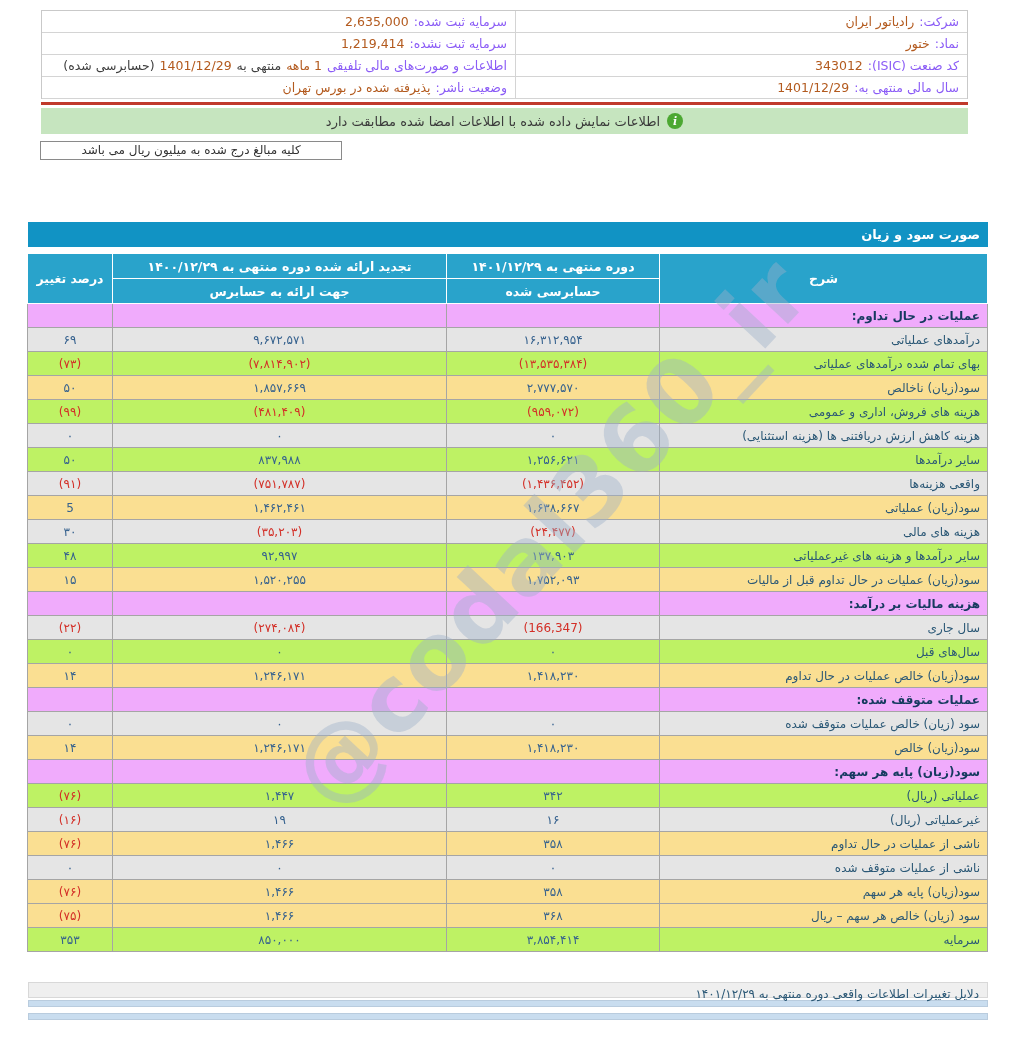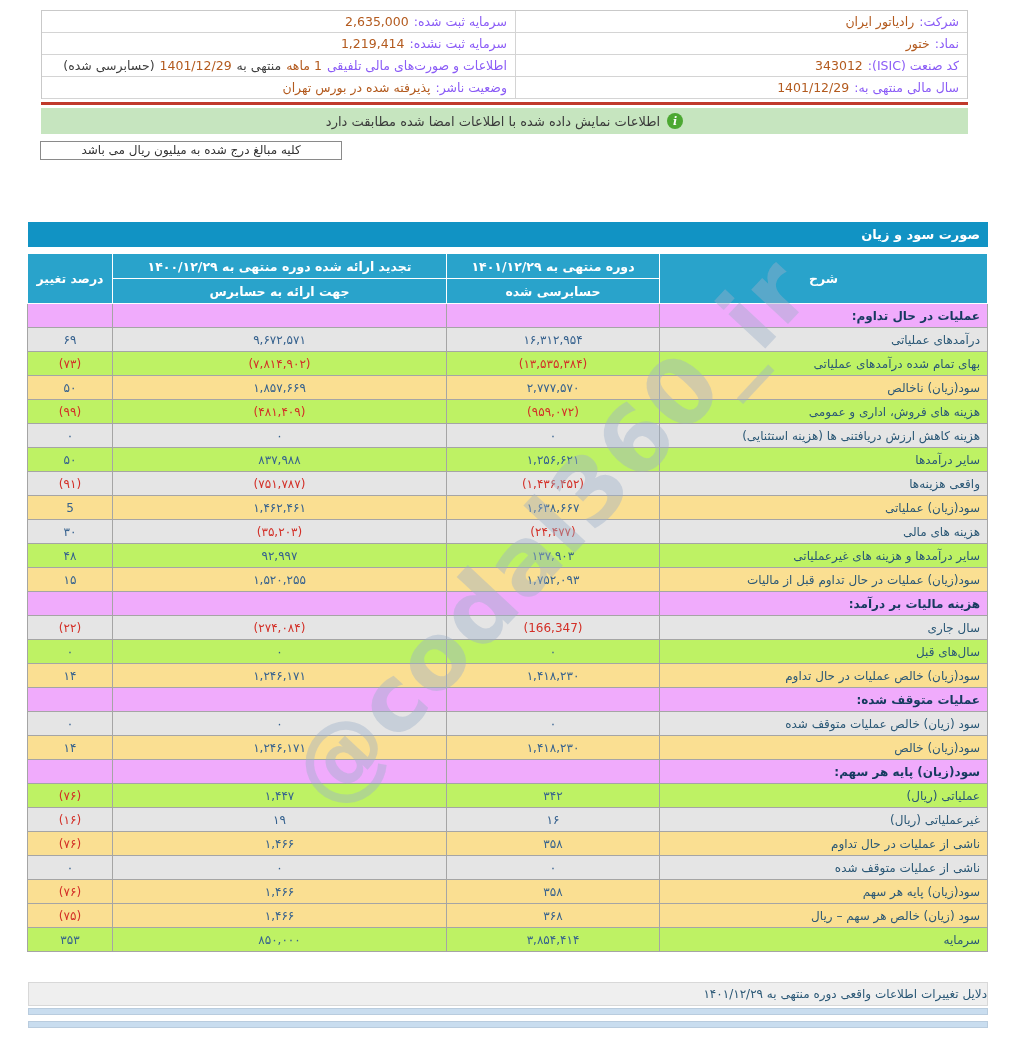--- a/index.html
+++ b/index.html
@@ -45,22 +45,22 @@
   tr.sec td { background:#f0abfc; }
   tr.sec td.lbl { font-weight:bold; color:#153a5f; }
 
   
   .watermark { position:absolute; left:270px; top:755px; font-size:92px; font-weight:bold; letter-spacing:2px;
                color:rgba(157,177,200,0.42); transform:rotate(-47deg); transform-origin:0 0; direction:ltr;
                white-space:nowrap; pointer-events:none; z-index:5; }
 
   
   .accordions { position:absolute; top:982px; right:21px; width:960px; }
-  .acc-bar { height:24px; line-height:22px; background:#efefef; border:1px solid #d8d8d8; font-size:12px;
-             color:#2b5876; padding:0 0; margin-bottom:2px; cursor:pointer; }
+  .acc-bar { height:16px; line-height:22px; background:#efefef; border:1px solid #d8d8d8; font-size:12px;
+             color:#2b5876; padding:0 8px; margin-bottom:2px; cursor:pointer; }
   .acc-strip { height:7px; background:#c9ddef; border:1px solid #b9ccde; margin-bottom:6px; }
 </style>
 </head>
 <body>
 
 <div class="page">
 
   <div class="info-table">
     <div class="info-row">
       <div class="info-cell c1">

